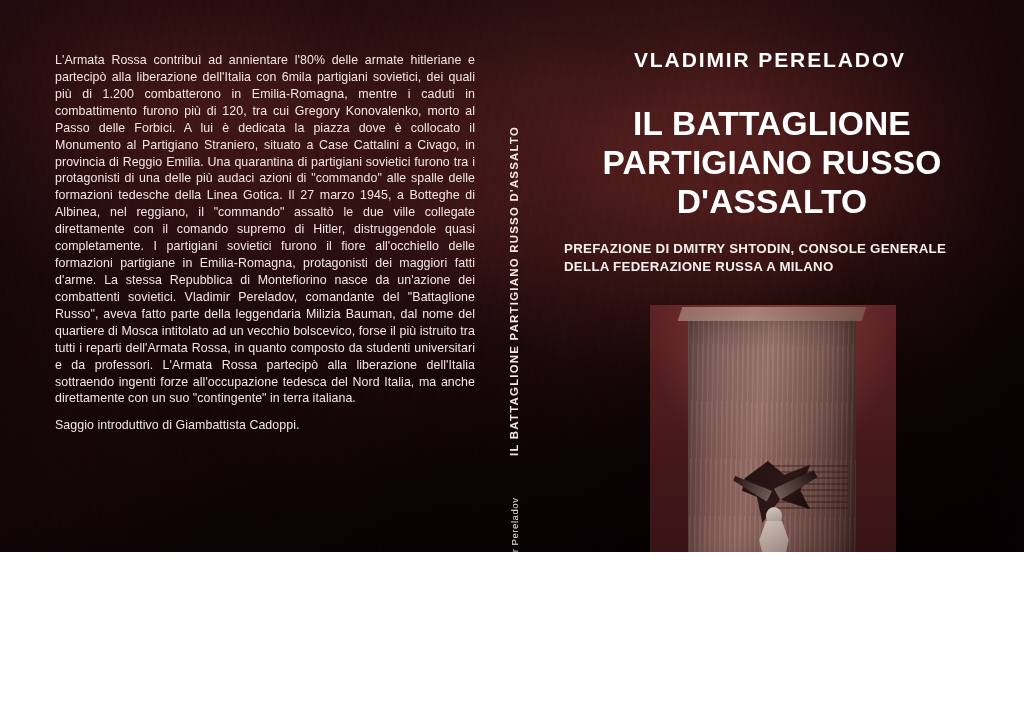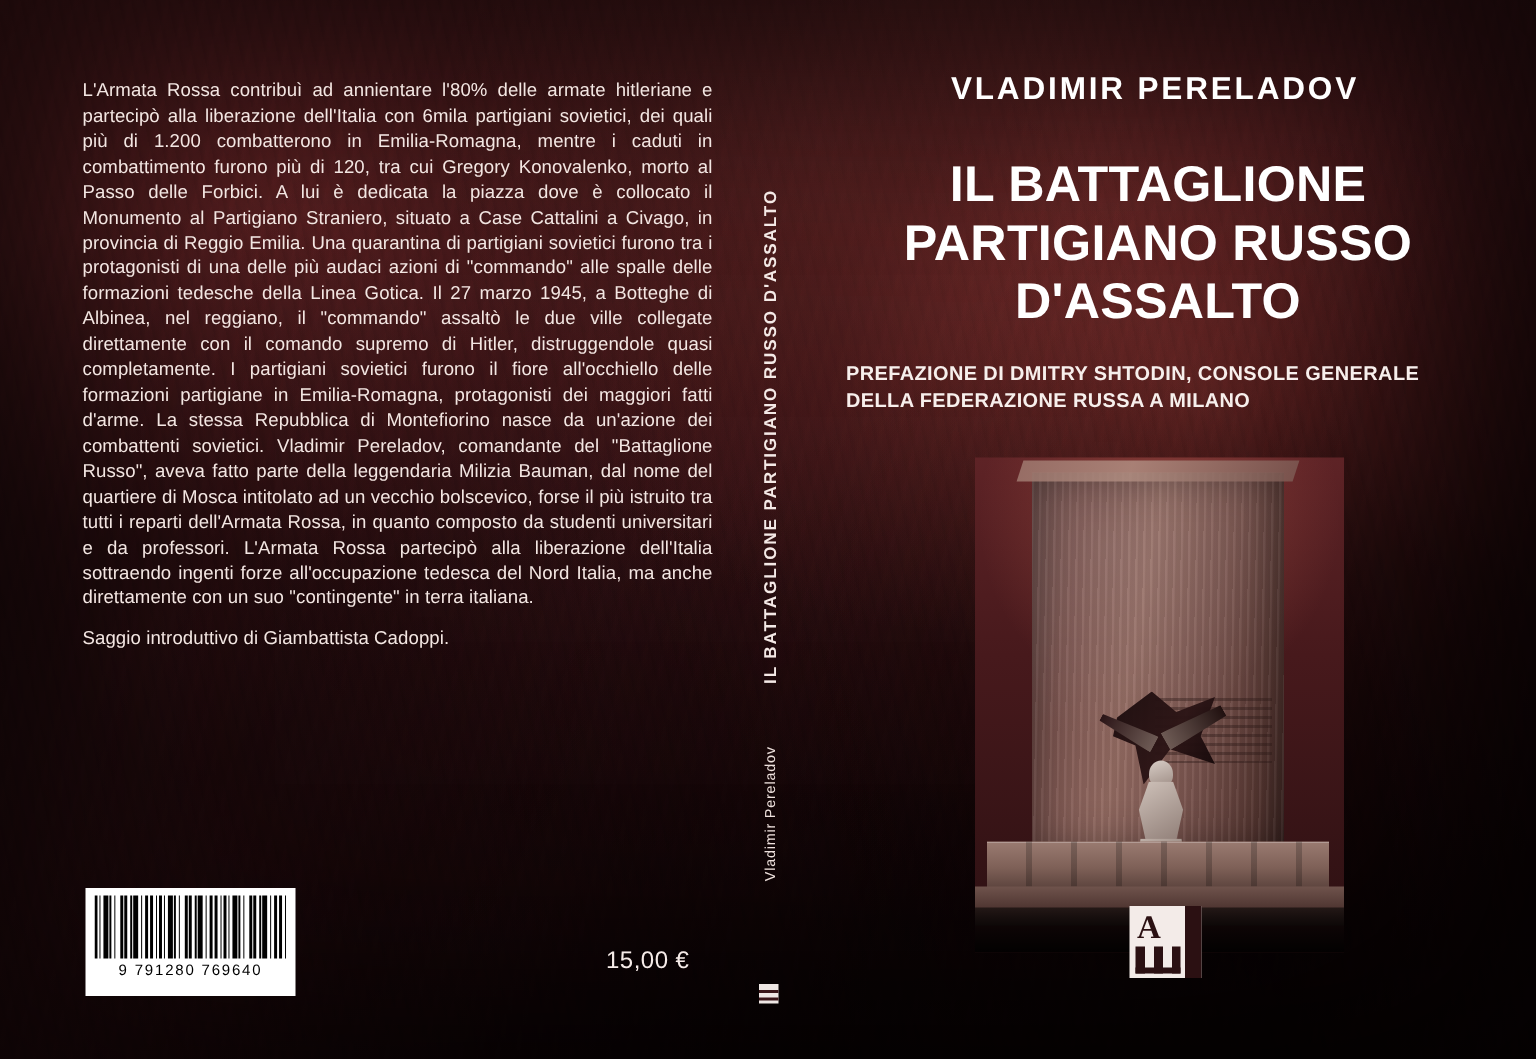--- a/index.html
+++ b/index.html
@@ -6,21 +6,21 @@
     margin: 0;
     padding: 0;
     background: #ffffff;
   }
   body {
     font-family: "Liberation Sans", sans-serif;
   }
   .cover-wrap {
     position: relative;
     width: 1024px;
-    height: 706px;
+    height: 552px;
     overflow: hidden;
     background: #3a1518;
   }
 
   
   .bg-base {
     position: absolute;
     inset: 0;
     background:
       radial-gradient(ellipse 55% 70% at 78% 38%, rgba(150,55,50,0.55) 0%, rgba(90,28,28,0.25) 45%, rgba(40,12,14,0.0) 72%),

